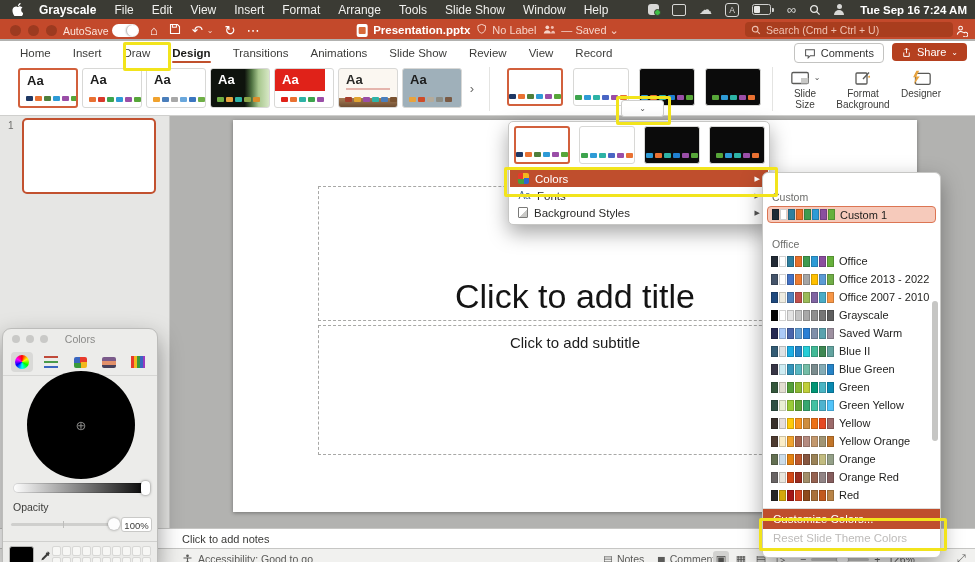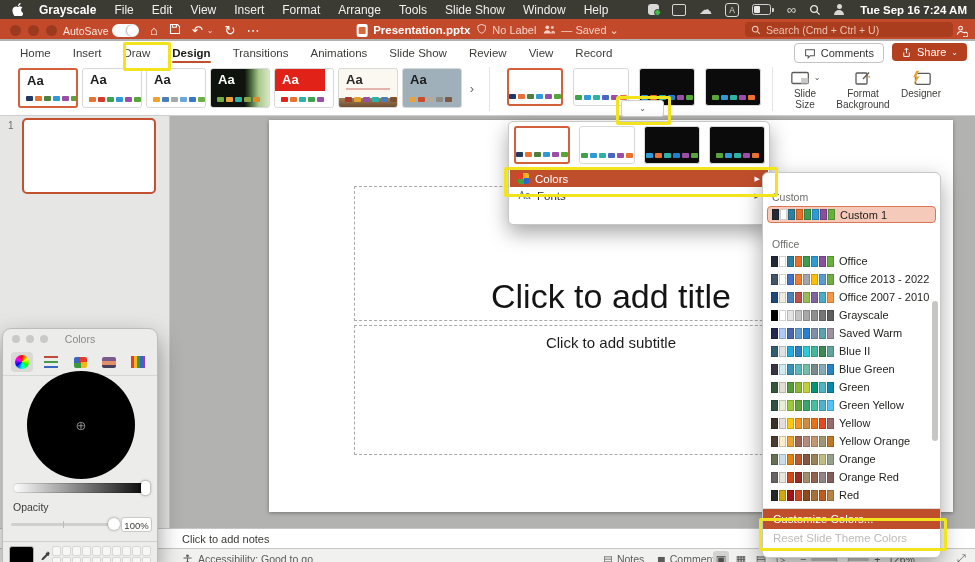--- a/index.html
+++ b/index.html
@@ -71,21 +71,21 @@
   .expand-btn{position:absolute;left:621px;top:36px;width:41px;height:15px;background:#fff;border:1px solid #cfcfcd;border-radius:3px;display:flex;align-items:center;justify-content:center;font-size:8px;color:#555;}
   .rgroup{position:absolute;left:779px;top:3px;display:flex;gap:6px;}
   .rbtn{width:52px;display:flex;flex-direction:column;align-items:center;gap:2px;padding-top:2px;font-size:10px;line-height:10.5px;color:#3c3c3a;text-align:center;}
   .rbtn .chv{font-size:8px;color:#555;}
   .iconrow{display:flex;align-items:center;gap:2px;height:18px;}
   
   .slidepanel{position:absolute;left:0;top:116px;width:170px;height:412px;background:#e6e6e4;border-right:1px solid #c9c9c7;box-sizing:border-box;}
   .slide-num{position:absolute;left:8px;top:4px;font-size:10px;color:#6e6e6c;}
   .slide-thumb{position:absolute;left:22px;top:2px;width:134px;height:76px;background:#fff;border:2px solid #c2512f;border-radius:5px;box-sizing:border-box;}
   .workspace{position:absolute;left:171px;top:116px;width:804px;height:412px;background:#b2b2b0;}
-  .canvas{position:absolute;left:62px;top:4px;width:684px;height:392px;background:#fff;box-shadow:0 1px 4px rgba(0,0,0,.35);margin-left:36px;}
+  .canvas{position:absolute;left:62px;top:4px;width:684px;height:392px;background:#fff;box-shadow:0 1px 4px rgba(0,0,0,.35);}
   .ph{position:absolute;left:85px;width:514px;border:1px dashed #a8a8a6;display:flex;justify-content:center;box-sizing:border-box;}
   .ph-title{top:66px;height:135px;align-items:flex-end;padding-bottom:4px;font-size:34px;color:#141414;}
   .ph-sub{top:205px;height:130px;align-items:flex-start;padding-top:8px;font-size:15px;color:#1c1c1c;}
   .notesbar{position:absolute;left:0;top:528px;width:100%;height:20px;background:#fff;border-top:1px solid #c6c6c4;display:flex;align-items:center;padding-left:182px;box-sizing:border-box;font-size:11px;color:#3a3a38;}
   .statusbar{position:absolute;left:0;top:548px;width:100%;height:22px;background:#f1f1ef;border-top:1px solid #c6c6c4;font-size:10.5px;color:#5b5b59;}
   .sb-acc{position:absolute;left:182px;top:4px;display:flex;align-items:center;gap:5px;}
   .sb-notes{position:absolute;left:603px;top:4px;display:flex;align-items:center;gap:4px;}
   .sb-comments{position:absolute;left:657px;top:4px;display:flex;align-items:center;gap:4px;}
   .sb-views{position:absolute;left:713px;top:2px;display:flex;gap:4px;font-size:11px;color:#4c4c4a;}
   .sb-views span{width:16px;height:16px;display:flex;align-items:center;justify-content:center;border-radius:3px;}
@@ -550,20 +550,25 @@
         <div class="mitem highlight">
           <span class="colors-palette-icon"></span>
           <span class="mlabel">Colors</span>
           <span class="arrow">▶</span>
         </div>
         <div class="mitem">
           <span class="fonts-aa-icon">Aa</span>
           <span class="mlabel">Fonts</span>
           <span class="arrow">▶</span>
         </div>
+        <div class="mitem">
+          <span class="background-styles-icon"></span>
+          <span class="mlabel">Background Styles</span>
+          <span class="arrow">▶</span>
+        </div>
       </div>
   </div>
 
   <div class="submenu">
     <div id="submenu-body">
         <div class="sm-header">Custom</div>
         <div class="scheme-row selected">
           <span class="strip">
             <span style="background: rgb(34, 42, 53);"></span>
             <span style="background: rgb(255, 255, 255);"></span>

